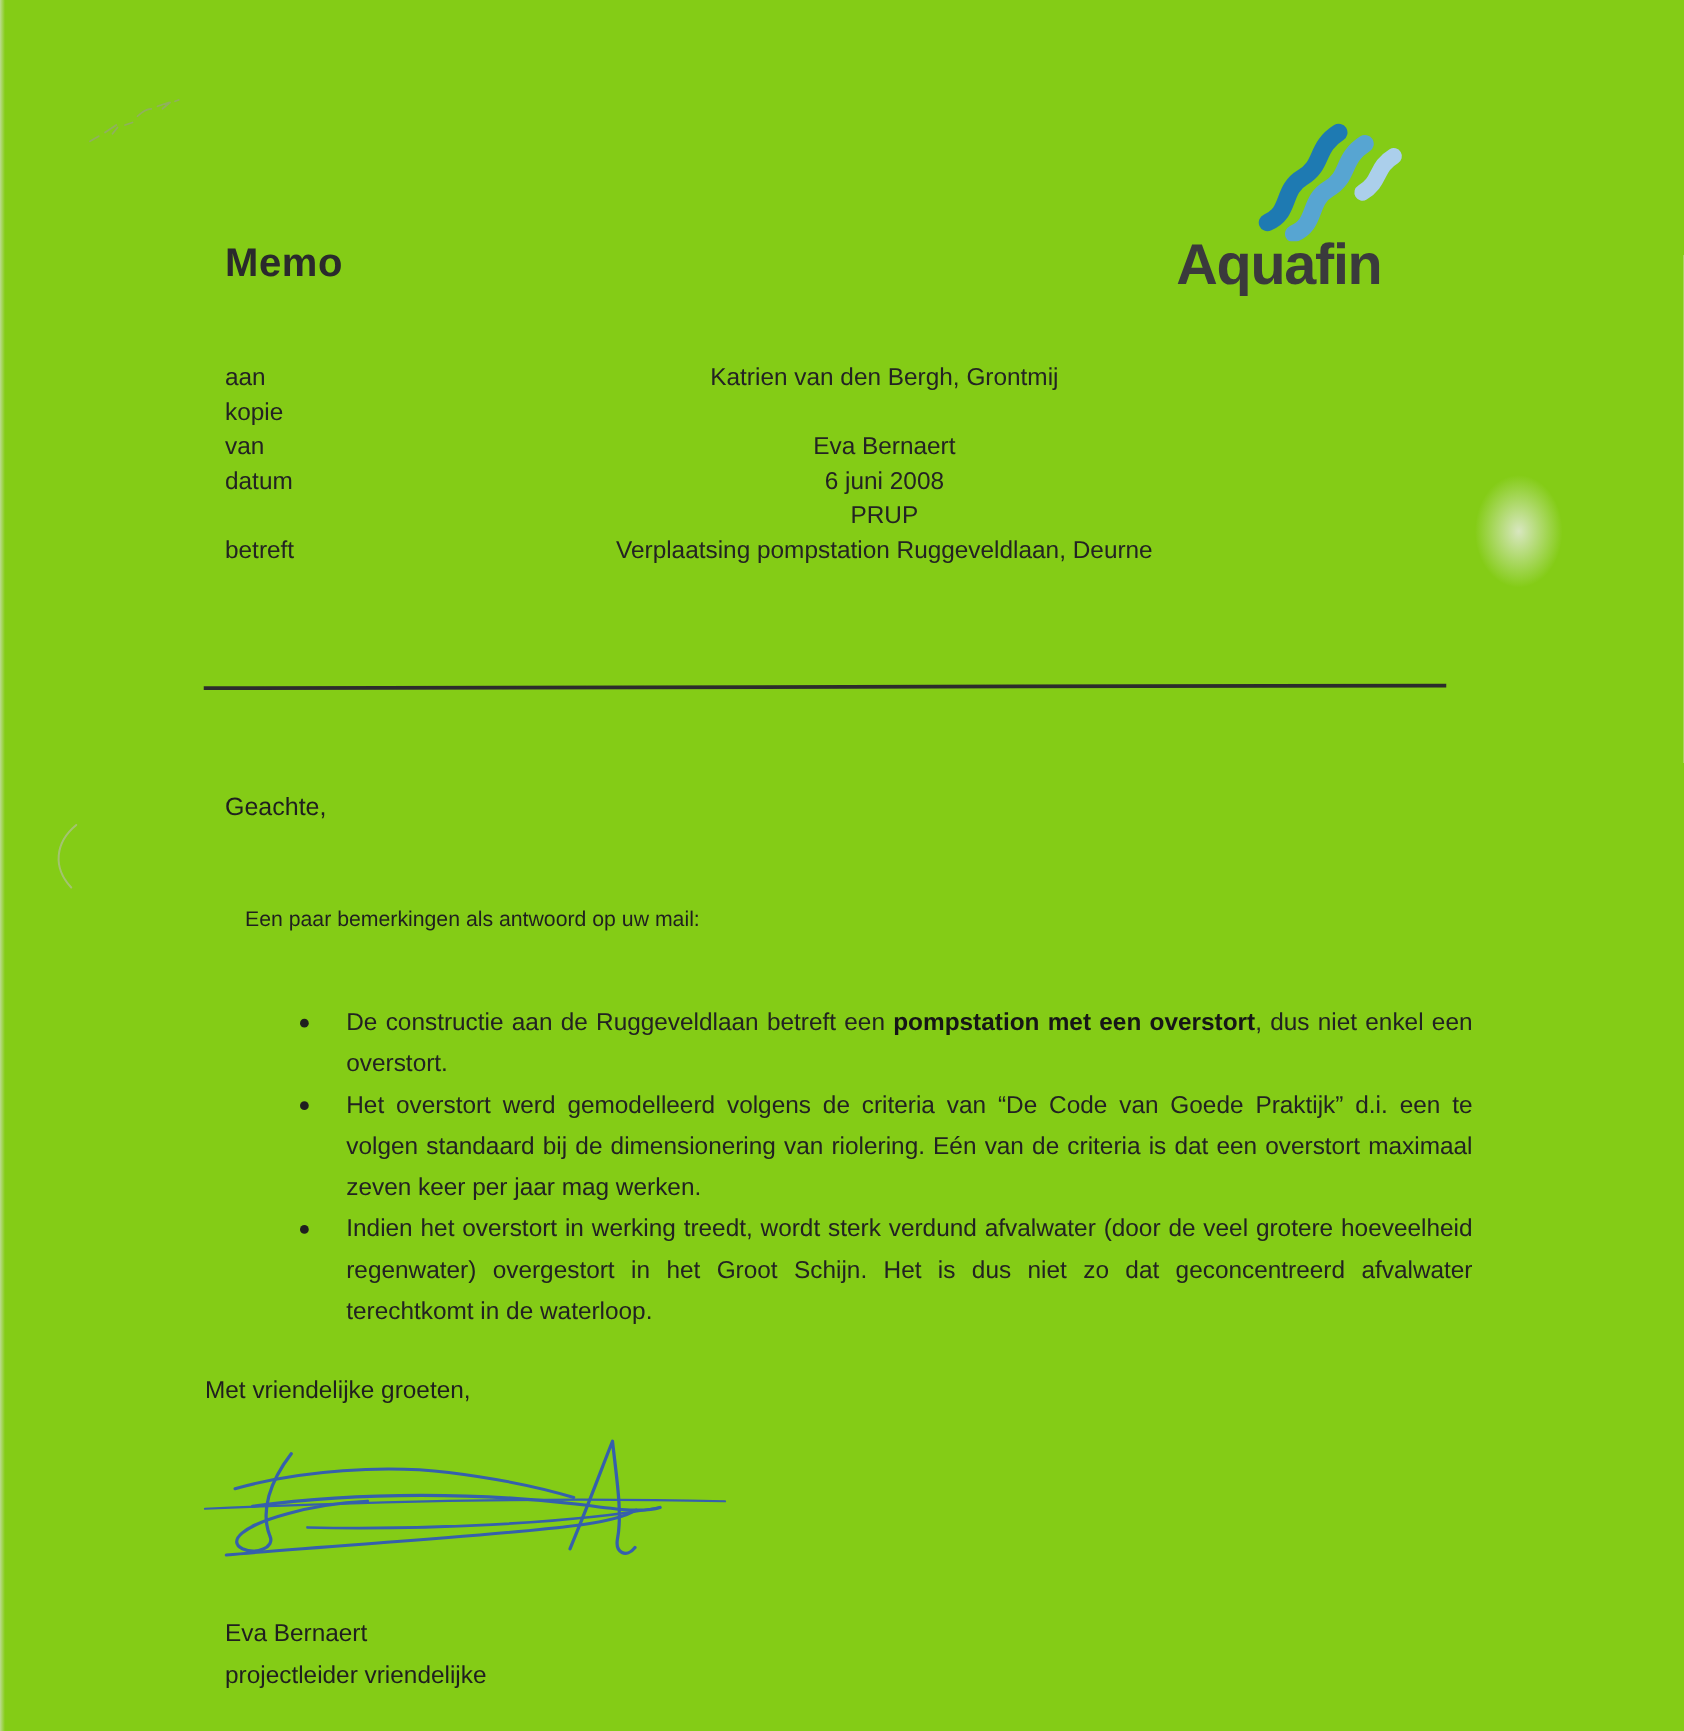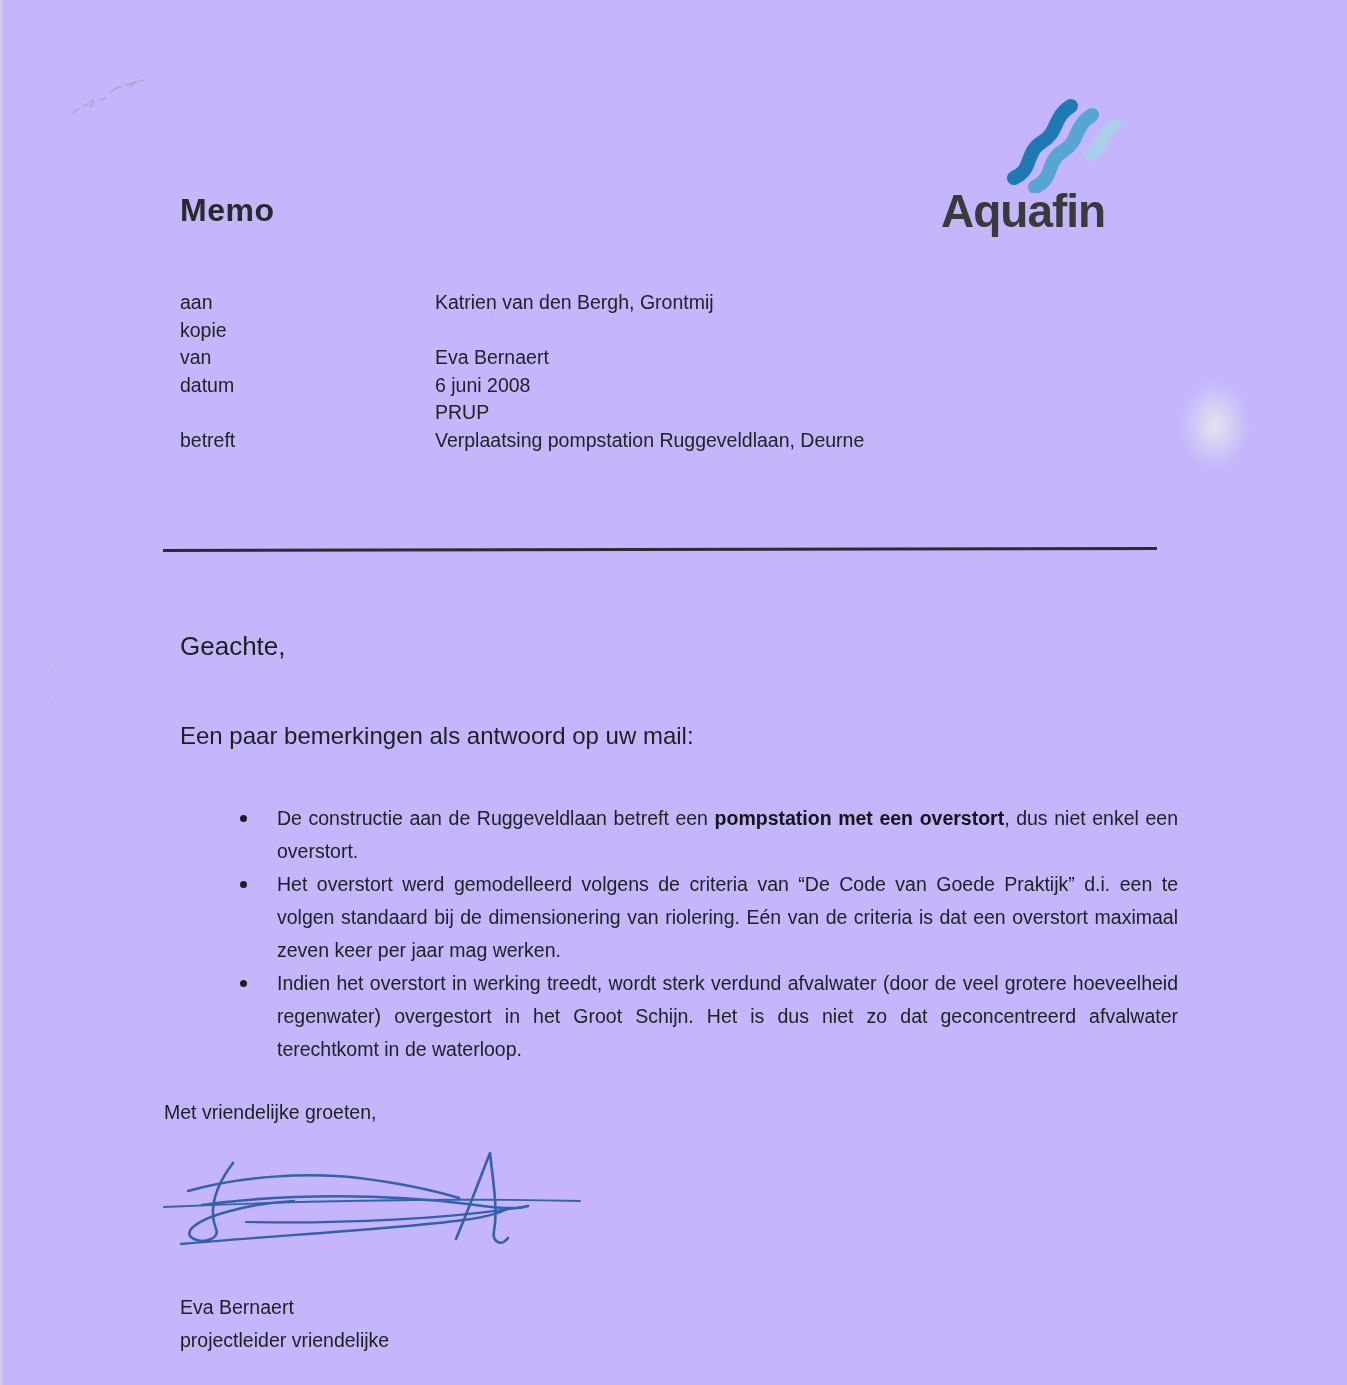--- a/index.html
+++ b/index.html
@@ -5,21 +5,21 @@
   html,body{margin:0;padding:0;}
   body{
     width:1347px;height:1385px;
     background:#f4f4f2;
     font-family:"Liberation Sans","DejaVu Sans",sans-serif;
     color:#1f1f1f;
   }
   .page{
     position:relative;
     width:1347px;height:1385px;
-    background:#c4b5fd;
+    background:#84cc16;
     overflow:hidden;
   }
   
   .page::before{
     content:"";position:absolute;left:0;top:0;width:4px;height:100%;
     background:linear-gradient(to right,#e2e5e0,rgba(255,255,255,0));
     opacity:.6;
   }
 
   .memo-title{
@@ -33,29 +33,29 @@
   .logo .waves{position:absolute;left:62px;top:2px;}
   .logo .wordmark{
     position:absolute;left:6px;bottom:0;
     font-size:46px;font-weight:700;color:#3a3a3c;letter-spacing:-1px;text-align:center;
   }
 
   
   .header-fields{position:absolute;left:180px;top:289px;width:800px;}
   .hrow{display:flex;line-height:27.5px;font-size:19.5px;color:#232323;}
   .hlabel{width:255px;flex:0 0 255px;}
-  .hvalue{flex:1;}
+  .hvalue{flex:1;text-align:center;}
 
   .rule{
     position:absolute;left:163px;top:548px;width:994px;height:3px;
     background:#2c2c2c;transform:rotate(-0.12deg);
   }
 
-  .salutation{position:absolute;left:180px;top:632px;font-size:26px;line-height:28px;}
-  .intro{position:absolute;left:180px;top:722px;font-size:24px;line-height:28px;}
+  .salutation{position:absolute;left:180px;top:632px;font-size:20px;line-height:28px;}
+  .intro{position:absolute;left:196px;top:722px;font-size:17px;line-height:28px;}
 
   .bullets{position:absolute;left:180px;top:786px;width:982px;margin:16px;padding:0;list-style:none;}
   .bullets li{position:relative;padding-left:81px;margin:0;}
   .bullet-dot{
     position:absolute;left:44px;top:13px;width:7px;height:7px;border-radius:50%;
     background:#1f1f1f;
   }
   .bullet-text{
     font-size:19.5px;line-height:33px;text-align:justify;color:#222;
   }

